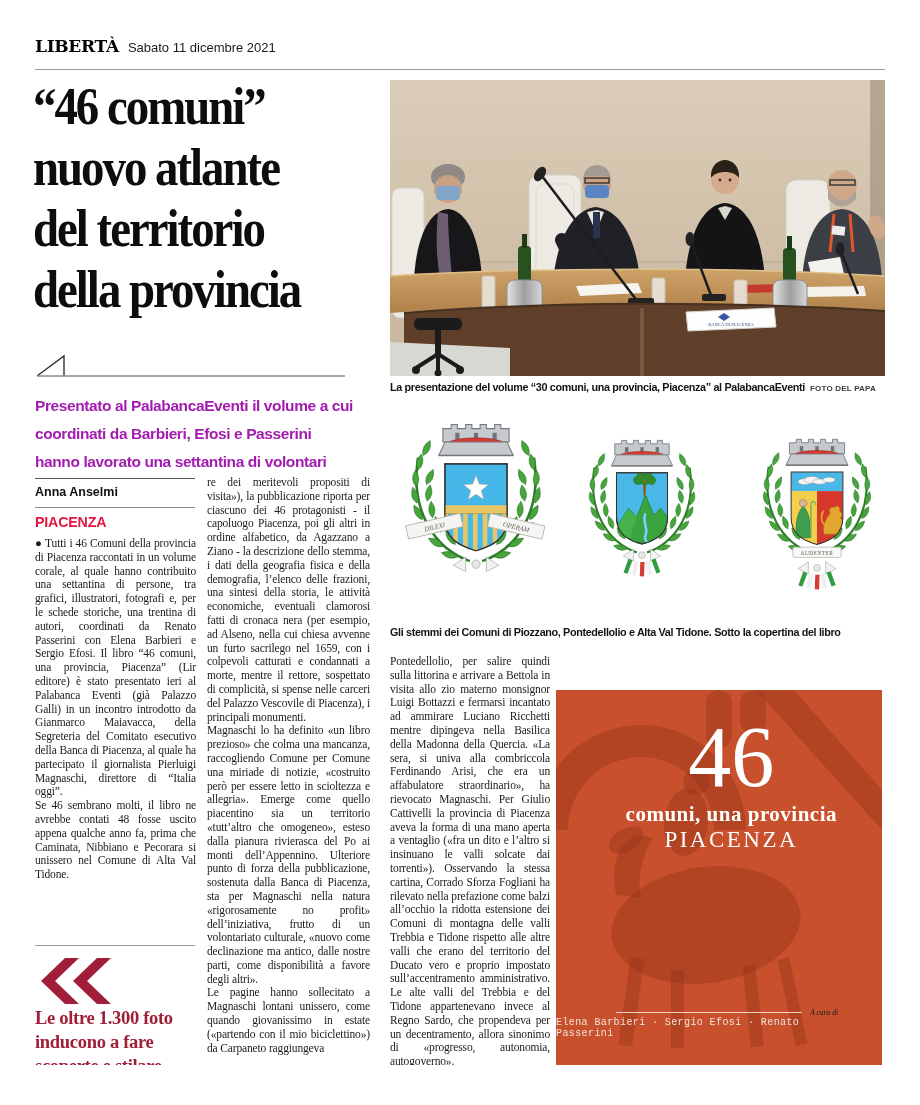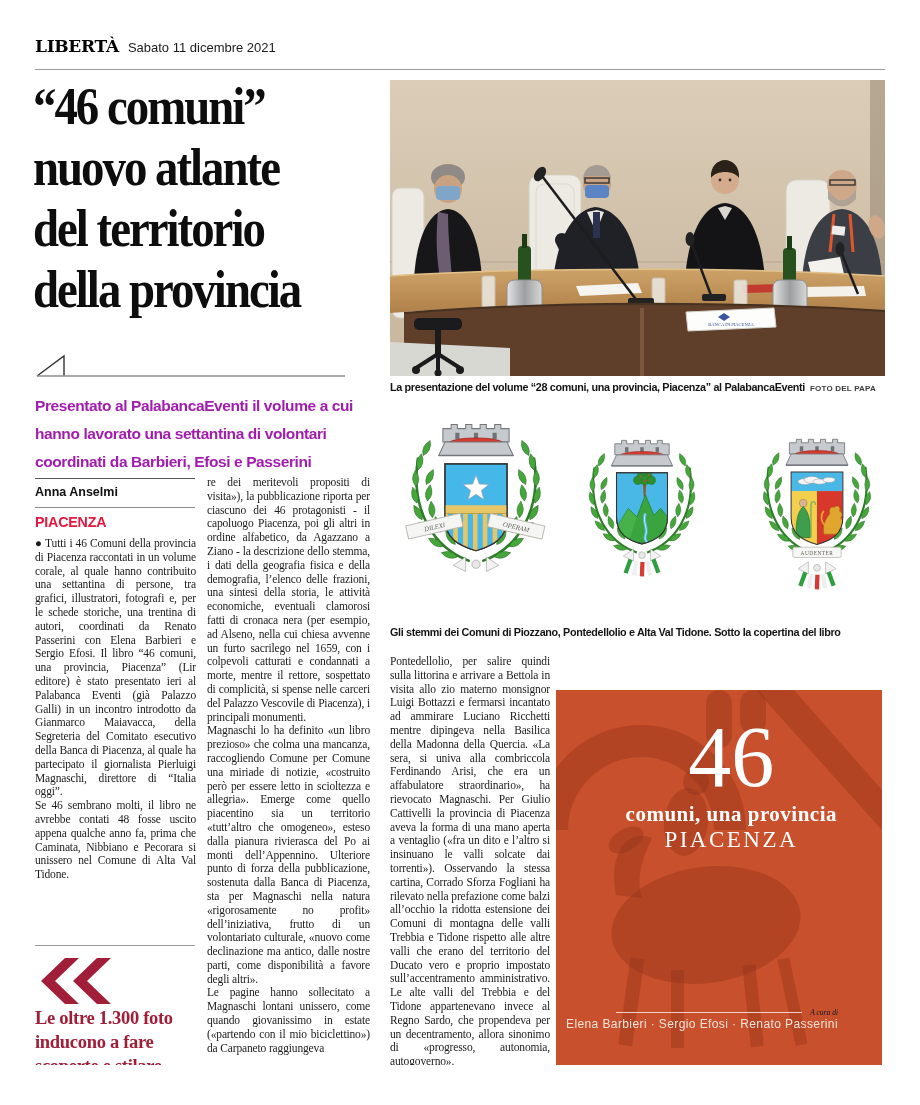--- a/index.html
+++ b/index.html
@@ -65,22 +65,22 @@
   
   .cover{position:absolute;left:556px;top:690px;width:326px;height:388px;background:#c8502c;overflow:hidden;}
   .cover svg{position:absolute;left:0;top:0;}
   .cover-text{position:absolute;right:45px;top:26px;text-align:center;color:#fff;font-family:"Liberation Serif",serif;}
   .cover-num{font-size:86px;line-height:82px;font-weight:400;}
   .cover-sub{font-size:21px;line-height:24px;margin-top:4px;letter-spacing:0.5px;font-weight:bold;}
   .cover-title{font-size:23px;line-height:25px;letter-spacing:2.5px;margin-top:1px;}
   .cover-foot{position:absolute;left:60px;right:44px;top:318px;display:flex;align-items:center;color:#0f172a;}
   .cover-rule{flex:1;height:1px;background:rgba(255,255,255,.75);}
   .cover-curator{font-family:"Liberation Serif",serif;font-style:italic;font-size:7.5px;margin-left:8px;}
-  .cover-authors{position:absolute;right:44px;top:327px;font-family:Liberation Sans, sans-serif;
-                 font-size:12px;letter-spacing:0.4px;color:#f0e3da;}
+  .cover-authors{position:absolute;right:44px;top:327px;font-family:Liberation Mono, monospace;
+                 font-size:10px;letter-spacing:0.4px;color:#f0e3da;}
 </style>
 </head>
 <body>
 
 <div id="page">
 
   <div class="masthead">
     <span class="logo">LIBERTÀ</span><span class="mdate">Sabato 11 dicembre 2021</span>
   </div>
   <div class="head-rule"></div>
@@ -92,22 +92,22 @@
     <div>della provincia</div>
   </div>
 
   <svg class="tickrule" width="312" height="26">
     <path d="M2,24 L29,4 L29,24" fill="none" stroke="#333" stroke-width="1.4"></path>
     <line x1="2" y1="24" x2="310" y2="24" stroke="#8d8d8d" stroke-width="1.6"></line>
   </svg>
 
   <div class="standfirst">
     <div>Presentato al PalabancaEventi il volume a cui</div>
+    <div>coordinati da Barbieri, Efosi e Passerini</div>
     <div>hanno lavorato una settantina di  volontari</div>
-    <div>coordinati da Barbieri, Efosi e Passerini</div>
   </div>
 
   <div class="rule1"></div>
   <div class="byline">Anna Anselmi</div>
   <div class="rule2"></div>
   <div class="kicker">PIACENZA</div>
 
   <div id="col1" class="col">
     <p>● Tutti i 46 Comuni della provincia di Piacenza raccontati in un volume corale, al quale hanno contribuito una settantina di persone, tra grafici, illustratori, fotografi e, per le schede storiche, una trentina di autori, coordinati da Renato Passerini con Elena Barbieri e Sergio Efosi. Il libro “46 comuni, una provincia, Piacenza” (Lir editore) è stato presentato ieri al Palabanca Eventi (già Palazzo Galli) in un incontro introdotto da Gianmarco Maiavacca, della Segreteria del Comitato esecutivo della Banca di Piacenza, al quale ha partecipato il giornalista Pierluigi Magnaschi, direttore di “Italia oggi”.</p>
     <p>Se 46 sembrano molti, il libro ne avrebbe contati 48 fosse uscito appena qualche anno fa, prima che Caminata, Nibbiano e Pecorara si unissero nel Comune di Alta Val Tidone.</p>
@@ -243,21 +243,21 @@
       </g>
       <g>
         <polygon points="296,232 384,228 386,247 298,251" fill="#fdfdfb" stroke="#d4d2cb"></polygon>
         <polygon points="334,233 340,237 334,241 328,237" fill="#3a56a0"></polygon>
         <text x="341" y="246" font-size="4.6" fill="#35508e" font-family="Liberation Serif, serif" text-anchor="middle">BANCA DI PIACENZA</text>
       </g>
     </svg>
   </div>
 
   <div id="photo-caption" class="caption">
-    <span>La presentazione del volume “28 comuni, una provincia, Piacenza” al PalabancaEventi</span><span class="credit">FOTO DEL PAPA</span>
+    <span>La presentazione del volume “30 comuni, una provincia, Piacenza” al PalabancaEventi</span><span class="credit">FOTO DEL PAPA</span>
   </div>
 
   <svg width="0" height="0" style="position:absolute" aria-hidden="true">
     <defs>
       <path id="leafp" d="M0 0 Q7 -6 16 0 Q7 6 0 0 Z"></path>
       <g id="branchL">
         <path d="M74,146 C40,134 16,98 24,46" stroke="#2e7d28" stroke-width="2.5" fill="none"></path>
         <g fill="#46a63c" stroke="#23691f" stroke-width=".5">
           <use href="#leafp" transform="translate(62,142) rotate(195)"></use>
           <use href="#leafp" transform="translate(48,132) rotate(210)"></use>

